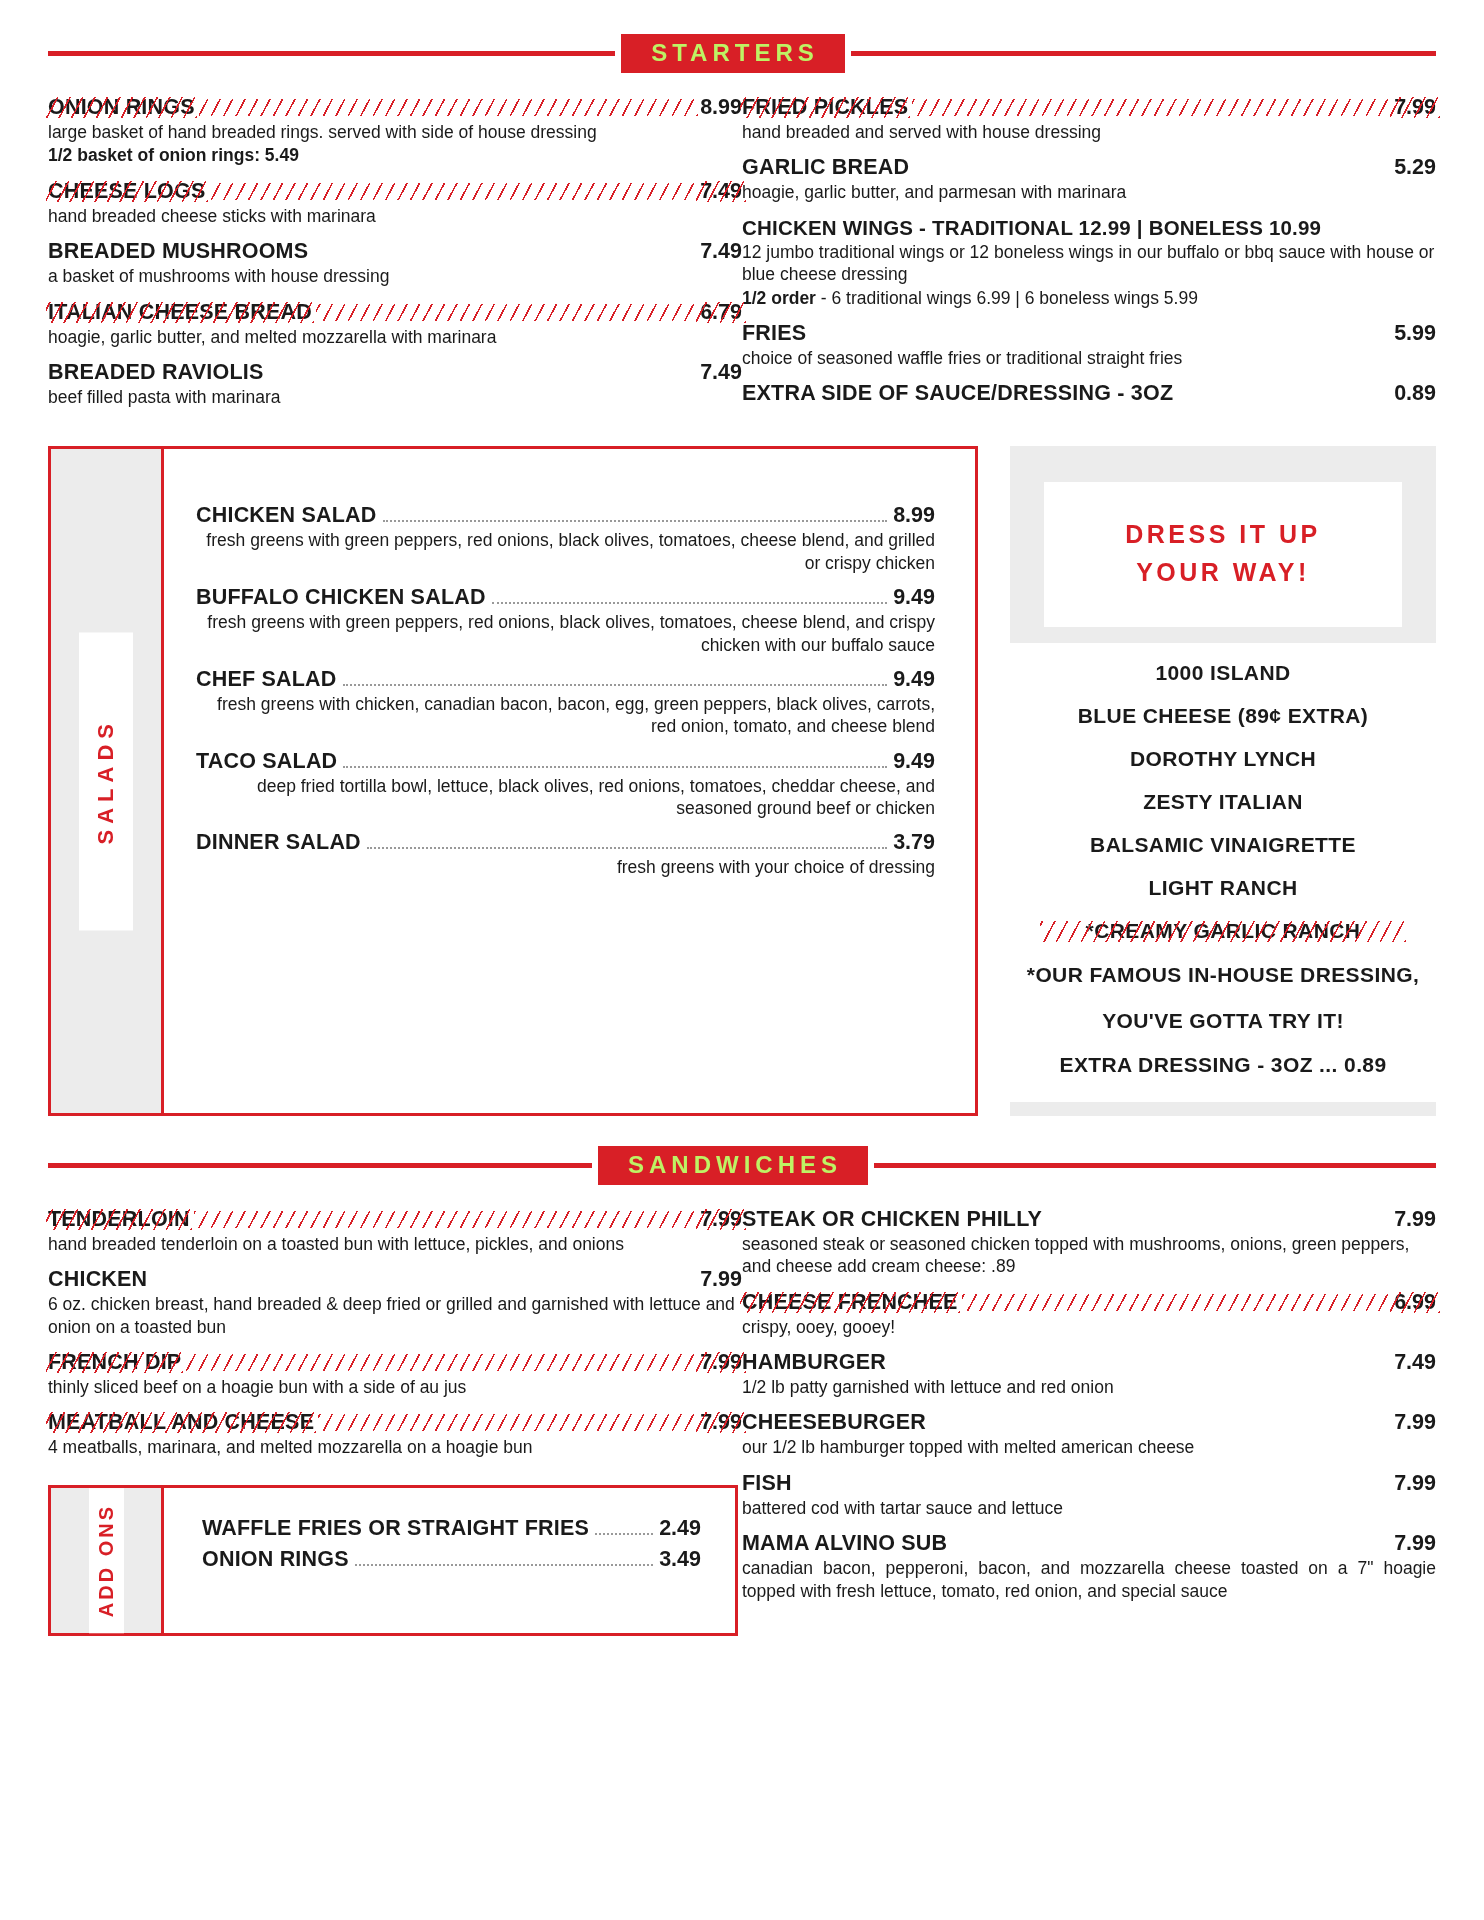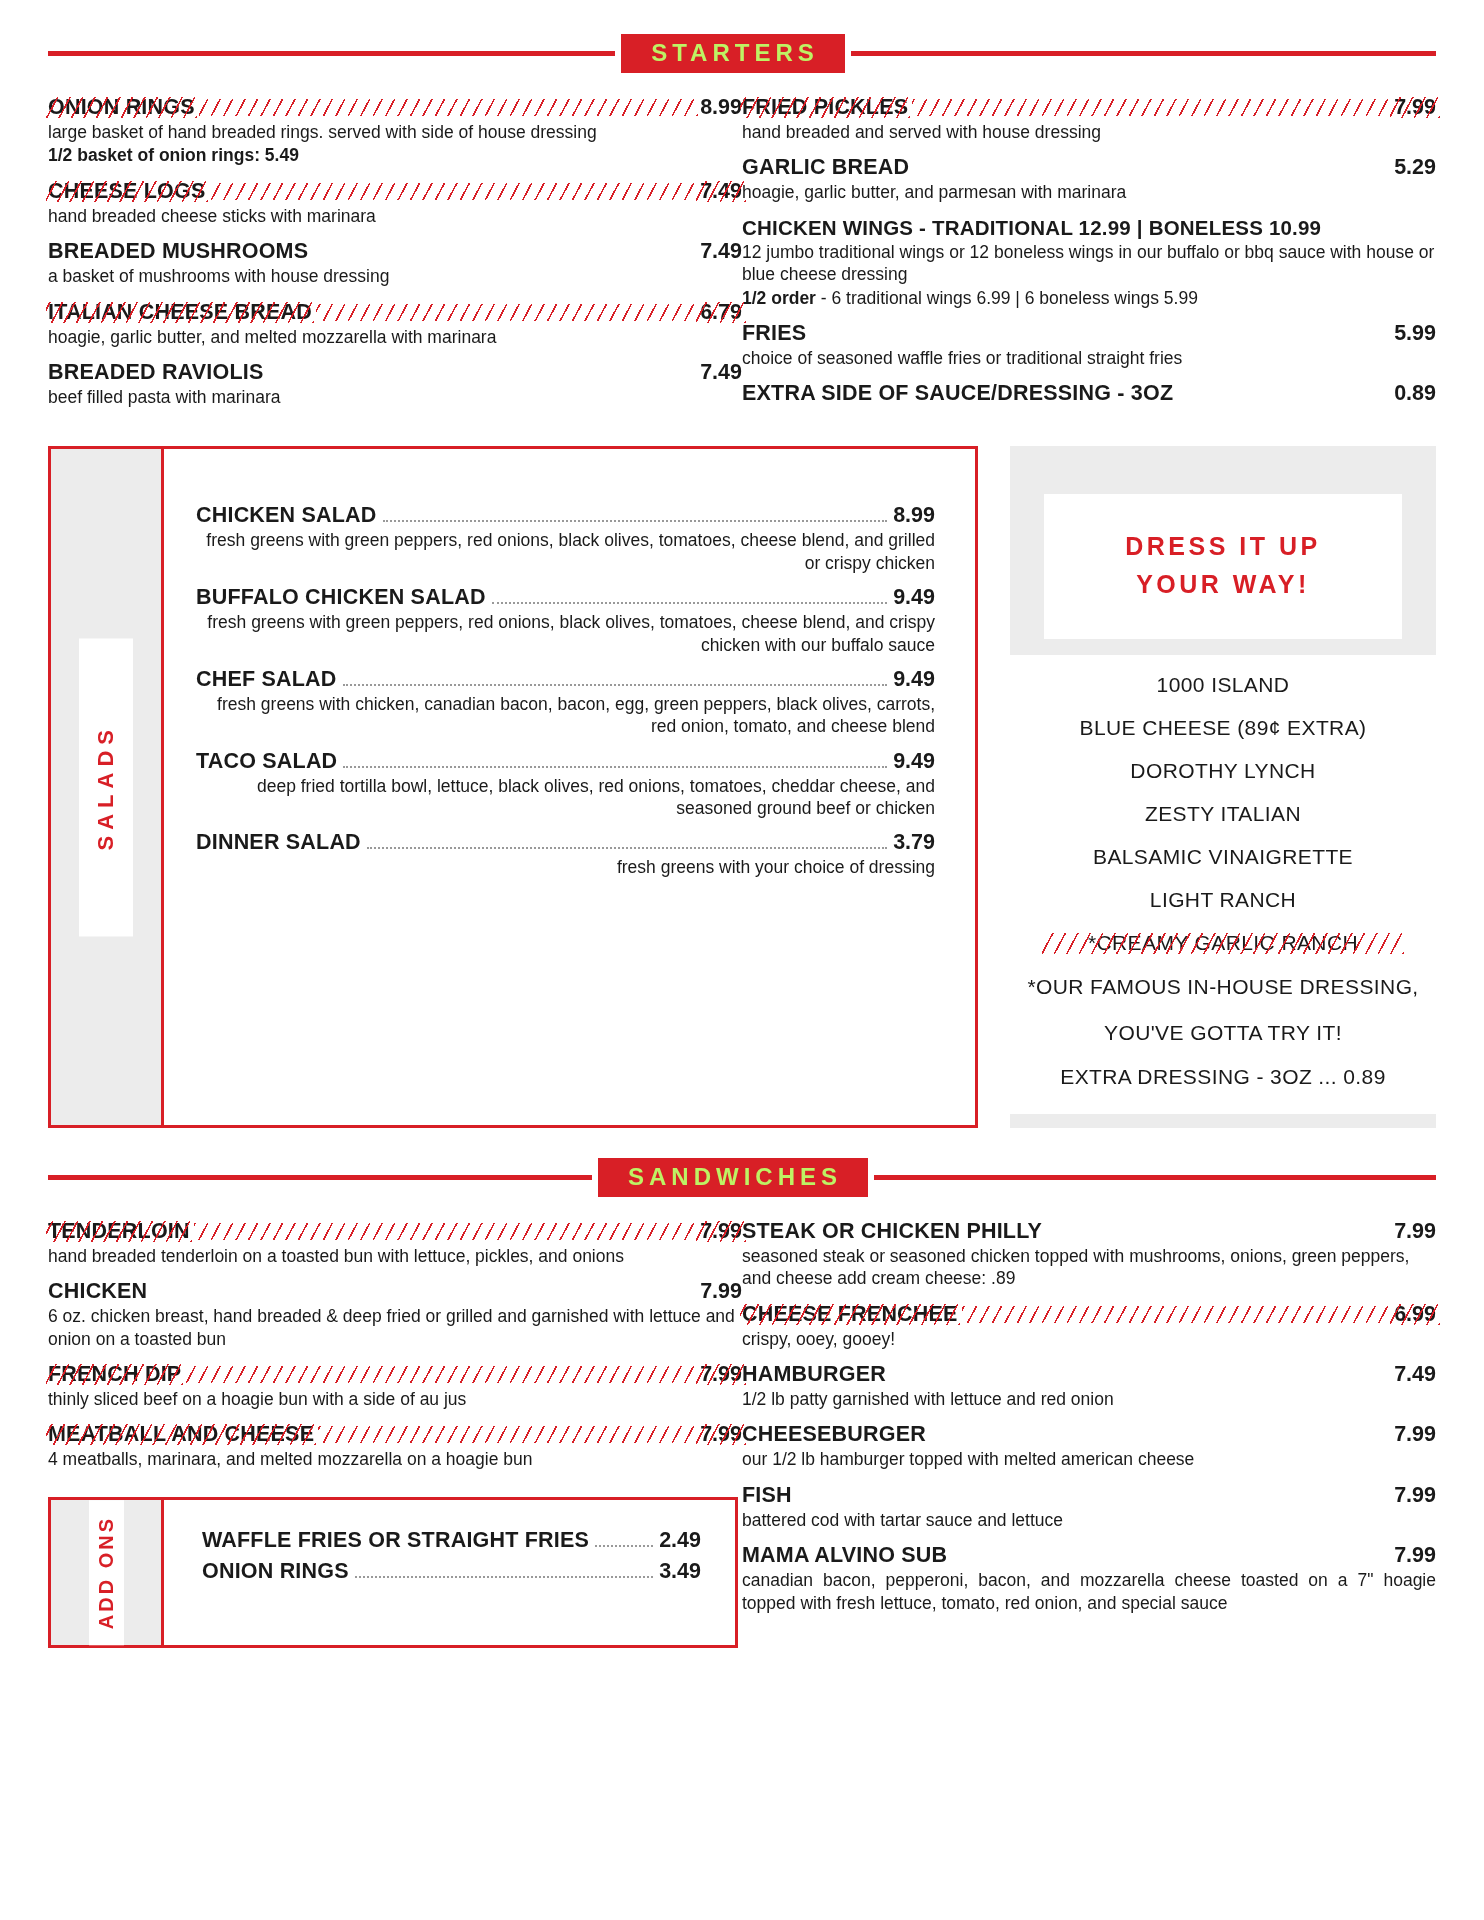--- a/index.html
+++ b/index.html
@@ -162,40 +162,40 @@
     border-left: 3px solid #d81f26;
     padding: 54px 40px 46px 32px;
     text-align: right;
   }
   .salad-item { margin-bottom: 11px; }
 
   
   .dress-panel {
     flex: 1 1 auto;
     background: #ececec;
-    padding: 12px 0 14px 0;
+    padding: 0 0 14px 0;
     text-align: center;
   }
   .dress-head {
     background: #ffffff;
     margin: 36px 34px 0 34px;
     padding: 34px 10px 36px 10px;
     color: #d81f26;
     font-weight: bold;
     font-size: 25px;
     letter-spacing: 3.5px;
     line-height: 1.5;
   }
   .dress-list {
     background: #ffffff;
     margin: 16px 0 0 0;
     padding: 18px 10px 6px 10px;
   }
   .dress-list div {
-    font-weight: normal;
+    font-weight: bold;
     font-size: 21px;
     letter-spacing: 0.4px;
     margin-bottom: 19px;
     text-transform: uppercase;
   }
   .dress-hatch {
     position: relative;
     display: inline-block;
     padding: 0 46px;
   }

